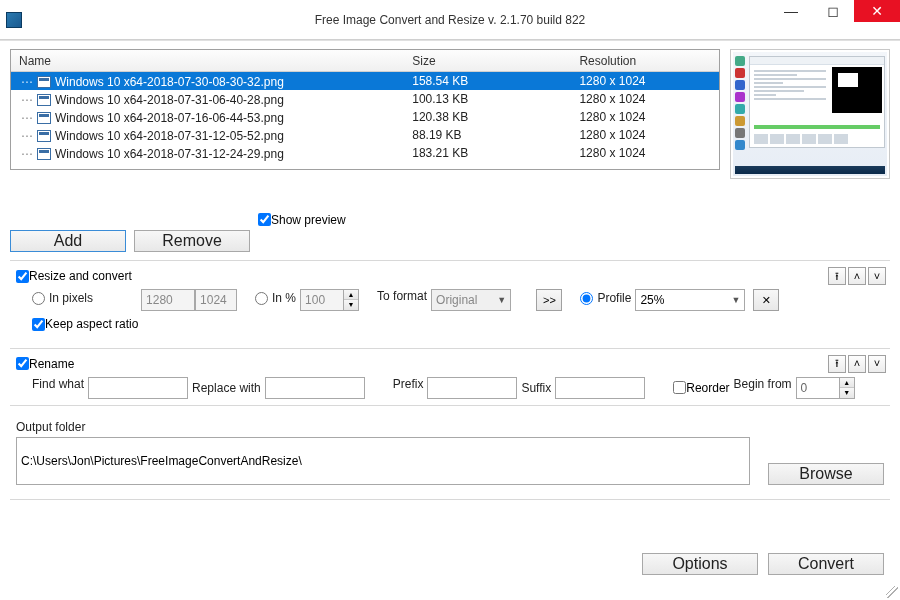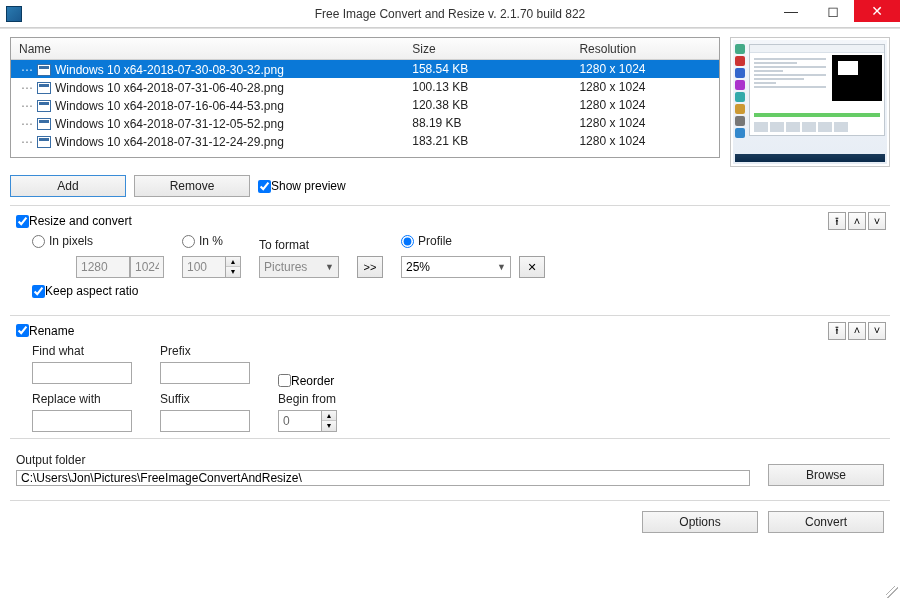--- a/index.html
+++ b/index.html
@@ -7,21 +7,21 @@
   font-family: "Segoe UI", Tahoma, sans-serif;
   font-size: 12px;
   background: #fff;
   color: #000;
   width: 900px;
   height: 600px;
   overflow: hidden;
   position: relative;
 }
 .titlebar {
-  height: 28px;
+  height: 40px;
   background: #fff;
   border-bottom: 1px solid #d0d0d0;
   display: flex;
   align-items: center;
   position: relative;
 }
 .titlebar .app-icon {
   width: 16px; height: 16px; margin-left: 6px;
   background: linear-gradient(135deg,#2a7ab0,#1a5a90);
   border: 1px solid #0a3a60;
@@ -116,42 +116,42 @@
 .preview-main .smalls span { display:inline-block; width:14px; height:10px; background:#d0d8e0; margin-right:2px; }
 .preview-taskbar {
   position: absolute; left: 2px; right: 2px; bottom: 2px; height: 8px;
   background: linear-gradient(#1a3a5a,#0a2a4a);
 }
 .row-buttons { display: flex; gap: 8px; align-items: center; margin-top: 8px; }
 .btn {
   height: 22px; min-width: 116px;
   background: linear-gradient(#f7f7f7,#e8e8e8);
   border: 1px solid #a8a8a8;
-  font-size: 12px; color: #222;
-  cursor: default; text-align: center; line-height: 20px;
+  font-size: 16px; color: #222;
+  cursor: default; text-align: center; line-height: 20px; margin-top: 43px;
 }
 .btn.primary-blue { border: 1px solid #3a8cd7; }
 .chk { display: inline-flex; align-items: center; gap: 0; }
 .chk input { width: 13px; height: 13px; }
 .section {
   border-top: 1px solid #d8d8d8;
   padding: 8px 6px 6px 6px;
   margin-top: 8px;
   position: relative;
 }
 .section-head { display: flex; align-items: center; gap: 6px; font-size: 12px; margin-bottom: 6px; }
 .arrowbtns { position: absolute; right: 4px; top: 6px; display: flex; gap: 2px; }
 .arrowbtn {
   width: 18px; height: 18px; border: 1px solid #a0a0a0;
   background: linear-gradient(#fdfdfd,#ececec);
   display: flex; align-items: center; justify-content: center;
   font-size: 11px; line-height: 1;
 }
 .field-row { display: flex; gap: 18px; align-items: flex-end; margin-left: 16px; }
-.field-col { display: flex; flex-direction: column; gap: 4px; }
+.field-col { display: flex; flex-direction: row; gap: 4px; }
 .field-col label { font-size: 12px; }
 .radio-row { display: flex; align-items: center; gap: 4px; margin-bottom: 4px; }
 input[type=radio] { width: 13px; height: 13px; }
 .txt {
   height: 22px; border: 1px solid #a8a8a8; background: #fff; padding: 0 4px;
   font-size: 12px; color: #666;
 }
 .txt.dis { background: #f4f4f4; color: #888; }
 .spin { display: inline-flex; }
 .spin .txt { width: 44px; }
@@ -164,21 +164,21 @@
   padding: 0 4px; font-size: 12px; min-width: 80px;
 }
 .sel.dis { background: #f0f0f0; color: #888; }
 .sel .caret { font-size: 9px; color: #555; }
 .sqbtn {
   width: 26px; height: 22px; border:1px solid #a0a0a0;
   background: linear-gradient(#f7f7f7,#e8e8e8);
   display:inline-flex; align-items:center; justify-content:center; font-size:11px;
 }
 .lbl { font-size: 12px; color: #222; }
-.outwrap { border-top: 1px solid #d8d8d8; padding: 14px 6px; display: flex; gap: 18px; align-items: flex-end; }
+.outwrap { border-top: 1px solid #d8d8d8; padding: 14px 6px; display: flex; gap: 18px; }
 .outwrap .txt { flex: 1; color: #000; }
 .footer {
   border-top: 1px solid #d8d8d8;
   padding: 10px 6px 6px 6px;
   display: flex; justify-content: flex-end; gap: 10px;
 }
 .grip {
   position: absolute; right: 2px; bottom: 2px; width: 12px; height: 12px;
   background:
     linear-gradient(135deg, transparent 0, transparent 6px, #b0b0b0 6px, #b0b0b0 7px, transparent 7px),
@@ -293,42 +293,42 @@
     </div>
 
     <div class="field-row">
       <div class="field-col">
         <div class="radio-row">
           <input type="radio" name="mode" style="">
           <span class="lbl">In pixels</span>
         </div>
         <div style="display:flex; gap:0;margin-left:44px;">
           <input class="txt dis" style="width: 54px;" value="1280">
-          <input class="txt dis" style="width: 34px;" value="1024">
+          <input class="txt dis" style="width: 42px;" value="1024">
         </div>
       </div>
 
       <div class="field-col">
         <div class="radio-row">
           <input type="radio" name="mode" style="">
           <span class="lbl">In %</span>
         </div>
         <div class="spin">
           <input class="txt dis" value="100" style="">
           <div class="spin-btns">
               <span>▲</span>
               <span>▼</span>
             </div>
         </div>
       </div>
 
       <div class="field-col">
         <span class="lbl">To format</span>
         <div class="sel dis">
-          <span>Pictures</span>
+          <span>Original</span>
           <span class="caret">▼</span>
         </div>
       </div>
 
       <div class="field-col">
         <span class="lbl">&nbsp;</span>
         <div class="sqbtn">&gt;&gt;</div>
       </div>
 
       <div class="field-col">

